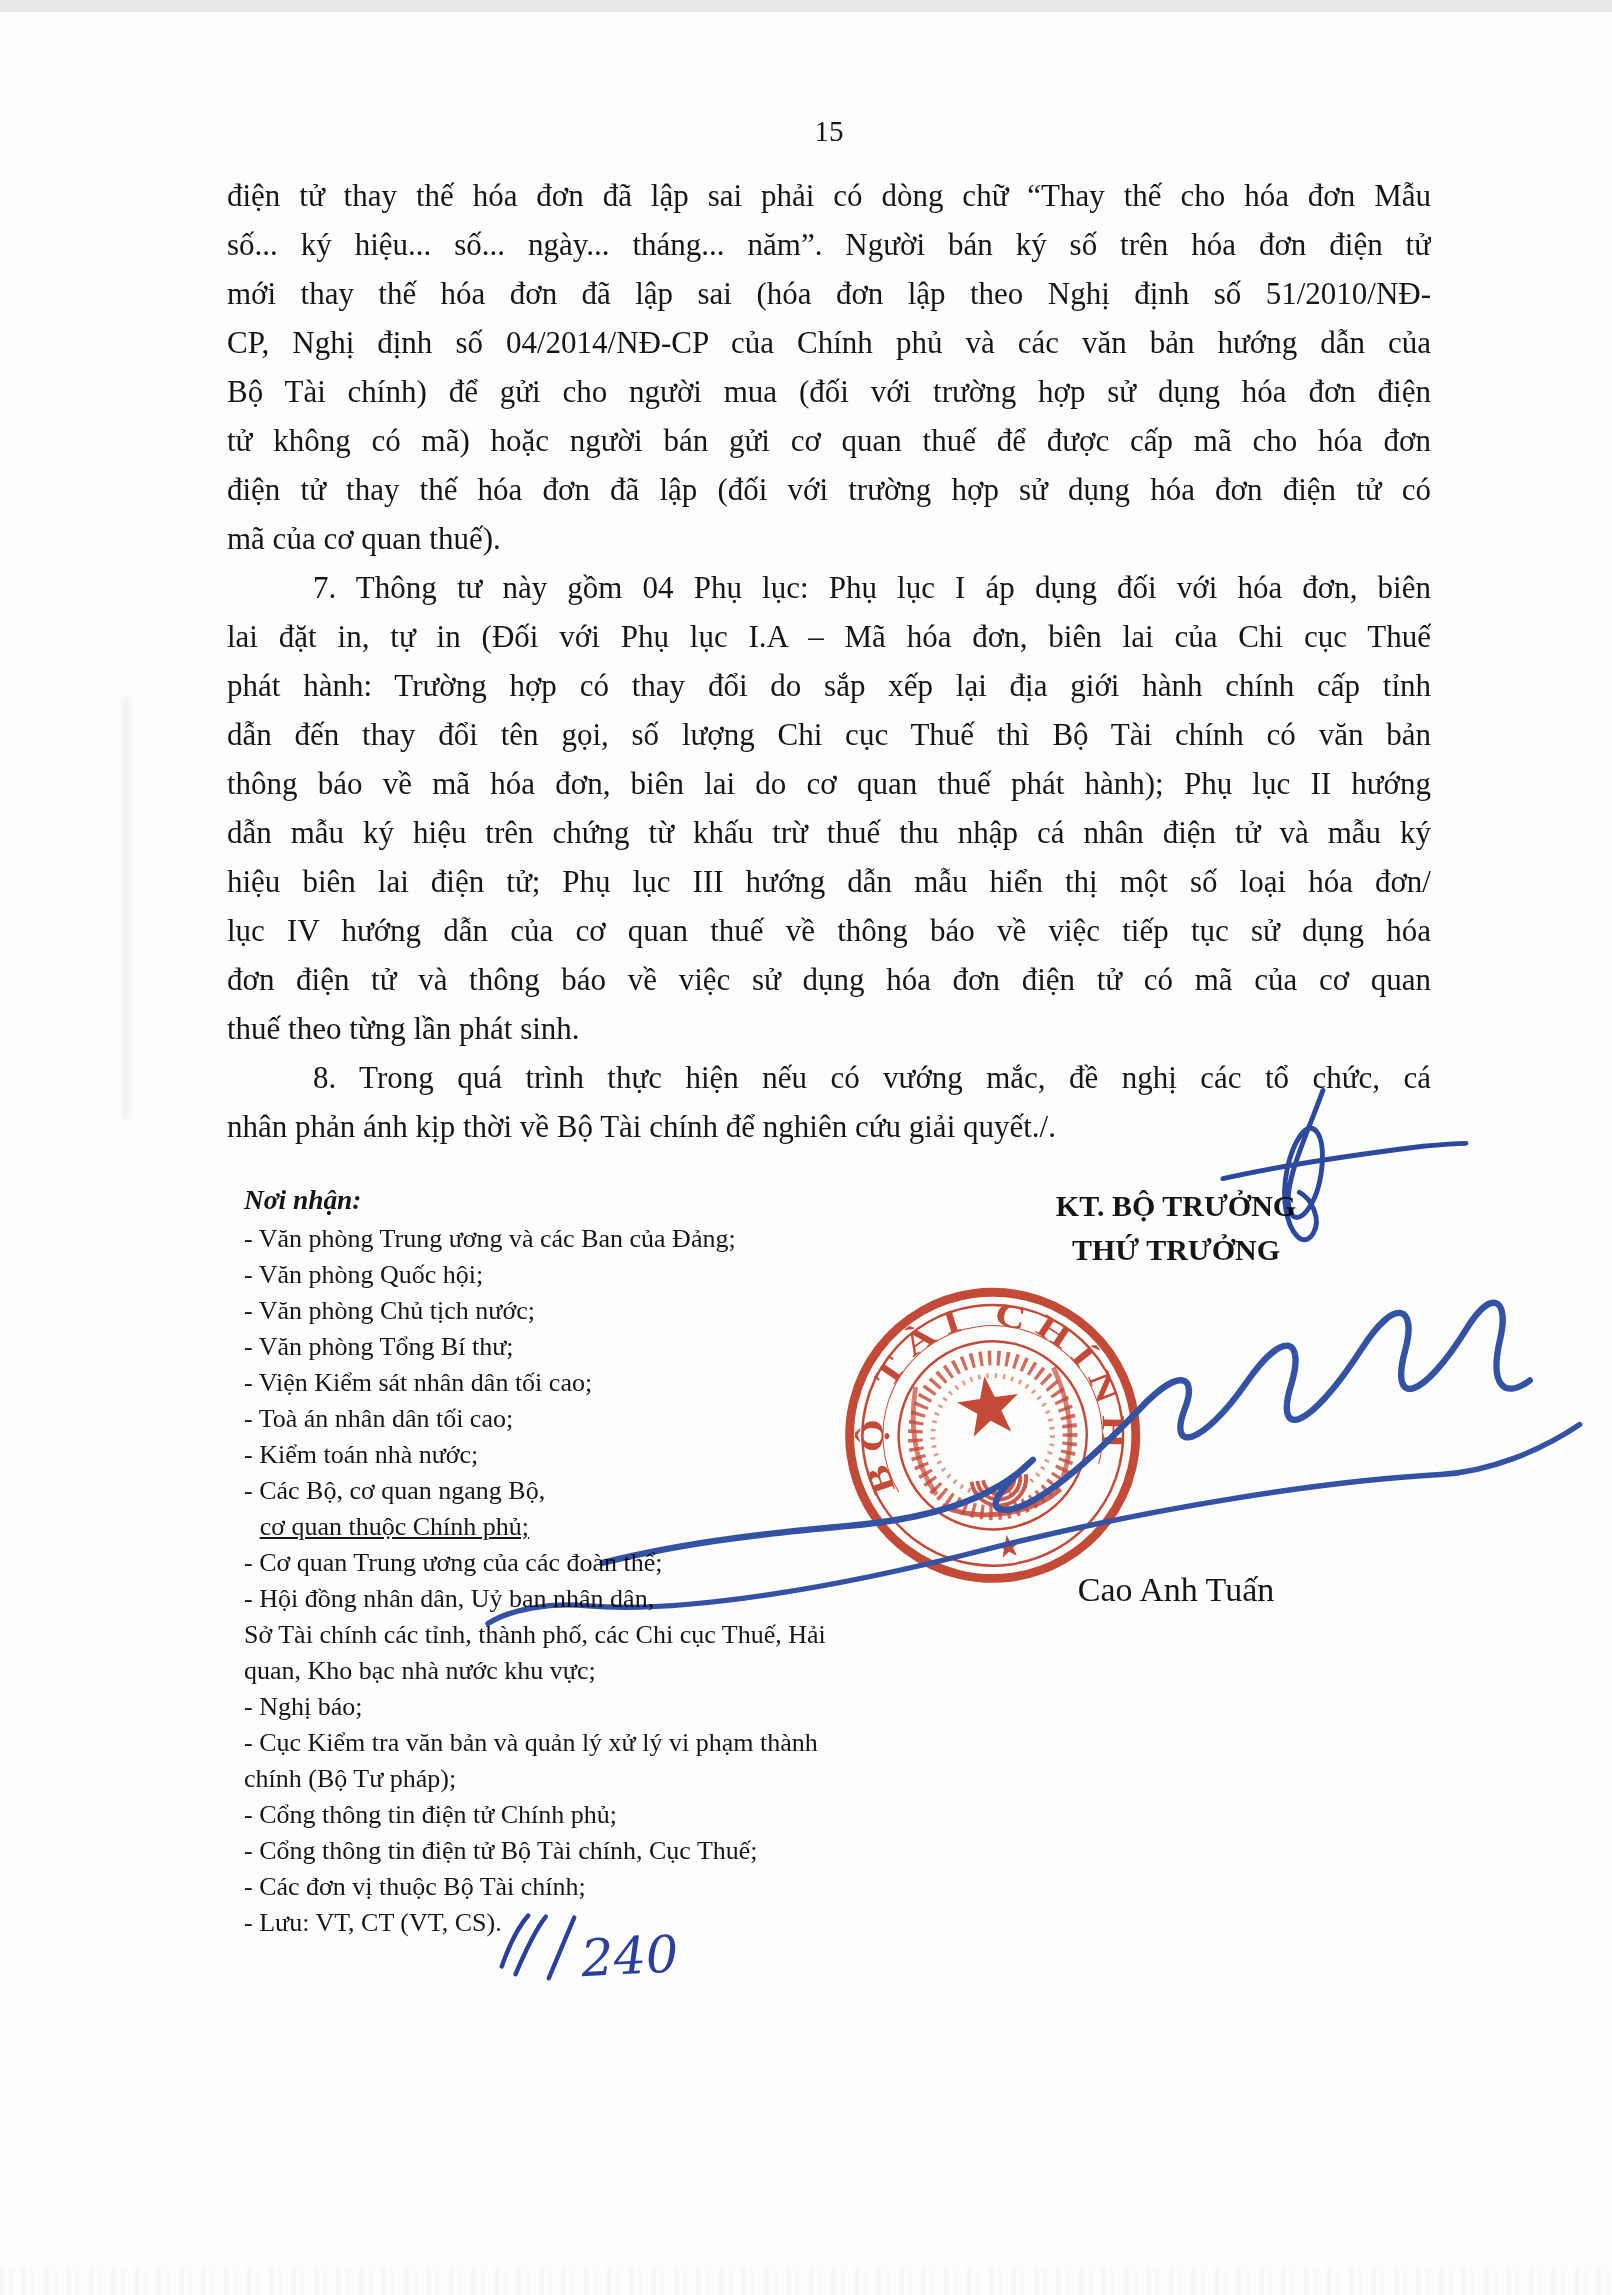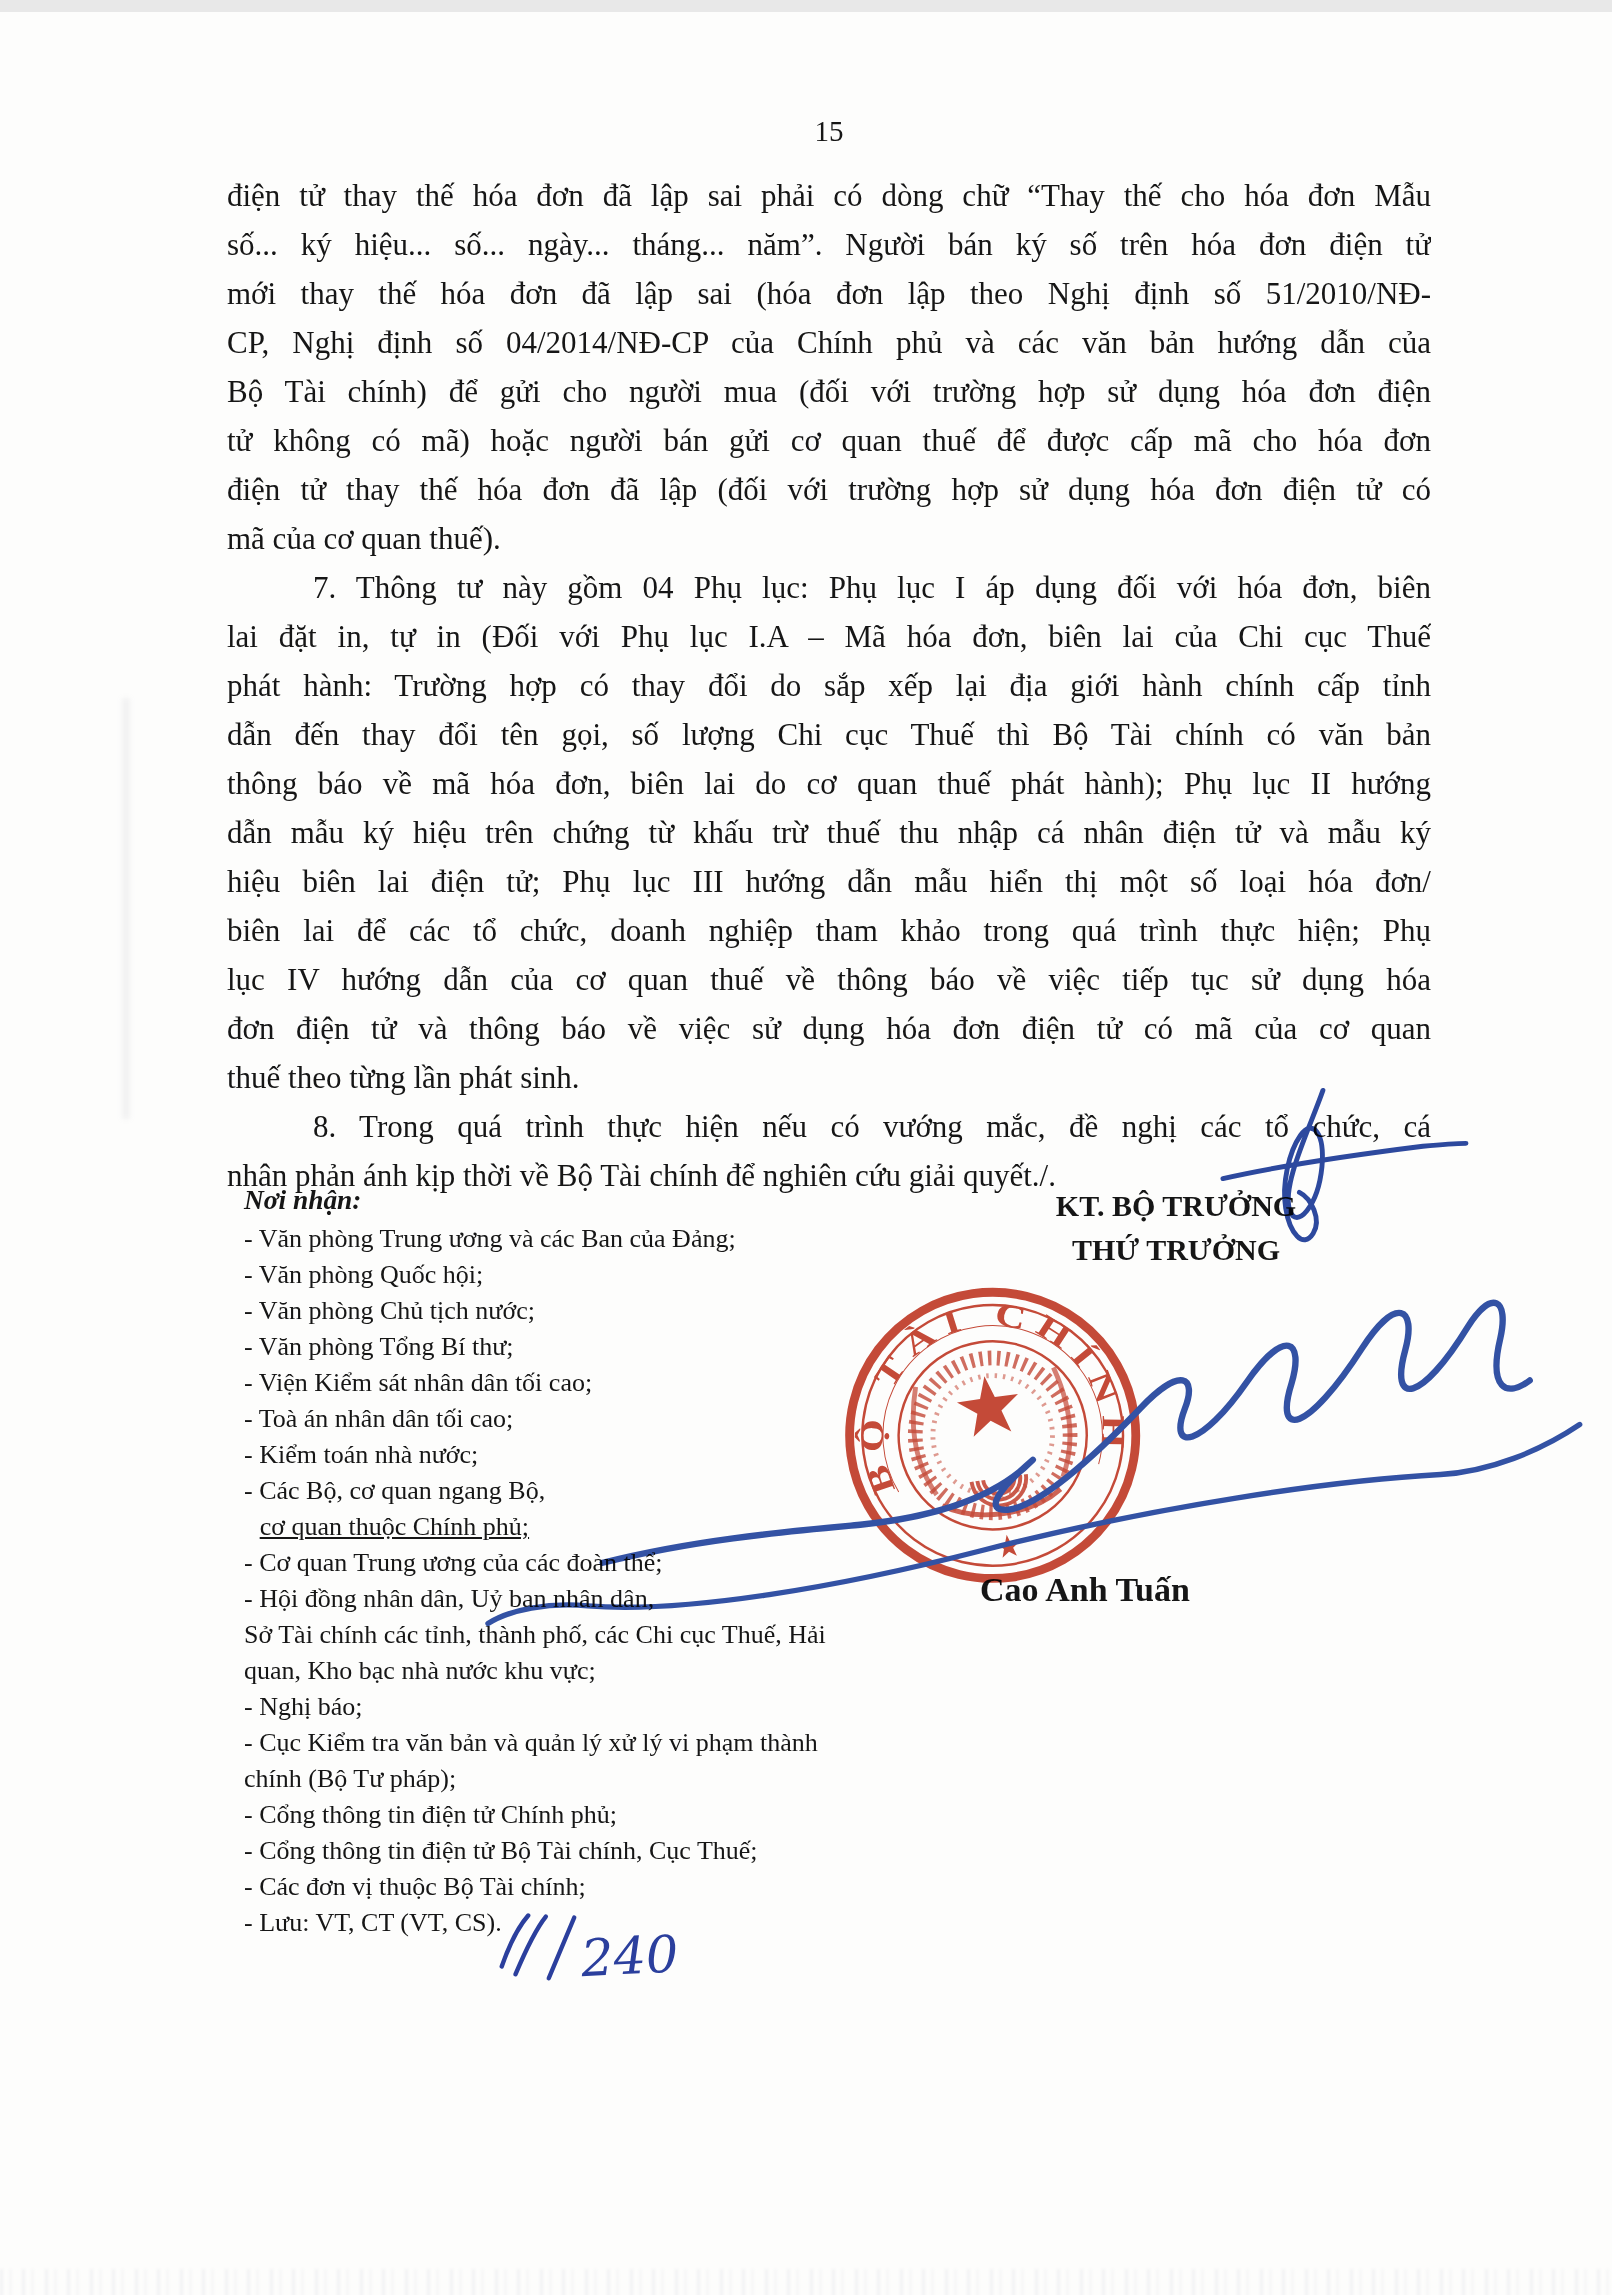--- a/index.html
+++ b/index.html
@@ -36,21 +36,21 @@
     font-size:26px;line-height:36px;height:36px;white-space:nowrap;
   }
   .rec-line.cont{padding-left:15.7px;text-decoration:underline;}
   .sign-block{
     position:absolute;top:1172px;left:970px;width:412px;
     text-align:center;font-weight:bold;
   }
   .sign-title{font-size:30px;line-height:44px;}
   .signer-name{
     position:absolute;top:1556px;left:980px;width:392px;
-    font-weight:bold;font-size:34px;line-height:43px;
+    text-align:center;font-weight:normal;font-size:34px;line-height:43px;
   }
   .overlay{
     position:absolute;left:0;top:0;width:1612px;height:2296px;
     pointer-events:none;mix-blend-mode:multiply;
   }
   .left-smudge{
     position:absolute;left:122px;top:686px;width:7.8px;height:421px;
     background:rgba(150,150,155,.10);filter:blur(2.9px);
   }
   .scan-noise{
@@ -78,21 +78,20 @@
     <div class="bl j">điện tử thay thế hóa đơn đã lập (đối với trường hợp sử dụng hóa đơn điện tử có</div>
     <div class="bl">mã của cơ quan thuế).</div>
 
     <div class="bl j ind">7. Thông tư này gồm 04 Phụ lục: Phụ lục I áp dụng đối với hóa đơn, biên</div>
     <div class="bl j">lai đặt in, tự in (Đối với Phụ lục I.A – Mã hóa đơn, biên lai của Chi cục Thuế</div>
     <div class="bl j">phát hành: Trường hợp có thay đổi do sắp xếp lại địa giới hành chính cấp tỉnh</div>
     <div class="bl j">dẫn đến thay đổi tên gọi, số lượng Chi cục Thuế thì Bộ Tài chính có văn bản</div>
     <div class="bl j">thông báo về mã hóa đơn, biên lai do cơ quan thuế phát hành); Phụ lục II hướng</div>
     <div class="bl j">dẫn mẫu ký hiệu trên chứng từ khấu trừ thuế thu nhập cá nhân điện tử và mẫu ký</div>
     <div class="bl j">hiệu biên lai điện tử; Phụ lục III hướng dẫn mẫu hiển thị một số loại hóa đơn/</div>
-    <div class="bl j">biên lai để các tổ chức, doanh nghiệp tham khảo trong quá trình thực hiện; Phụ</div>
     <div class="bl j">lục IV hướng dẫn của cơ quan thuế về thông báo về việc tiếp tục sử dụng hóa</div>
     <div class="bl j">đơn điện tử và thông báo về việc sử dụng hóa đơn điện tử có mã của cơ quan</div>
     <div class="bl">thuế theo từng lần phát sinh.</div>
 
     <div class="bl j ind">8. Trong quá trình thực hiện nếu có vướng mắc, đề nghị các tổ chức, cá</div>
     <div class="bl">nhân phản ánh kịp thời về Bộ Tài chính để nghiên cứu giải quyết./.</div>
   </main>
 
   <section class="recipients">
     <div class="rec-header">Nơi nhận:</div>

